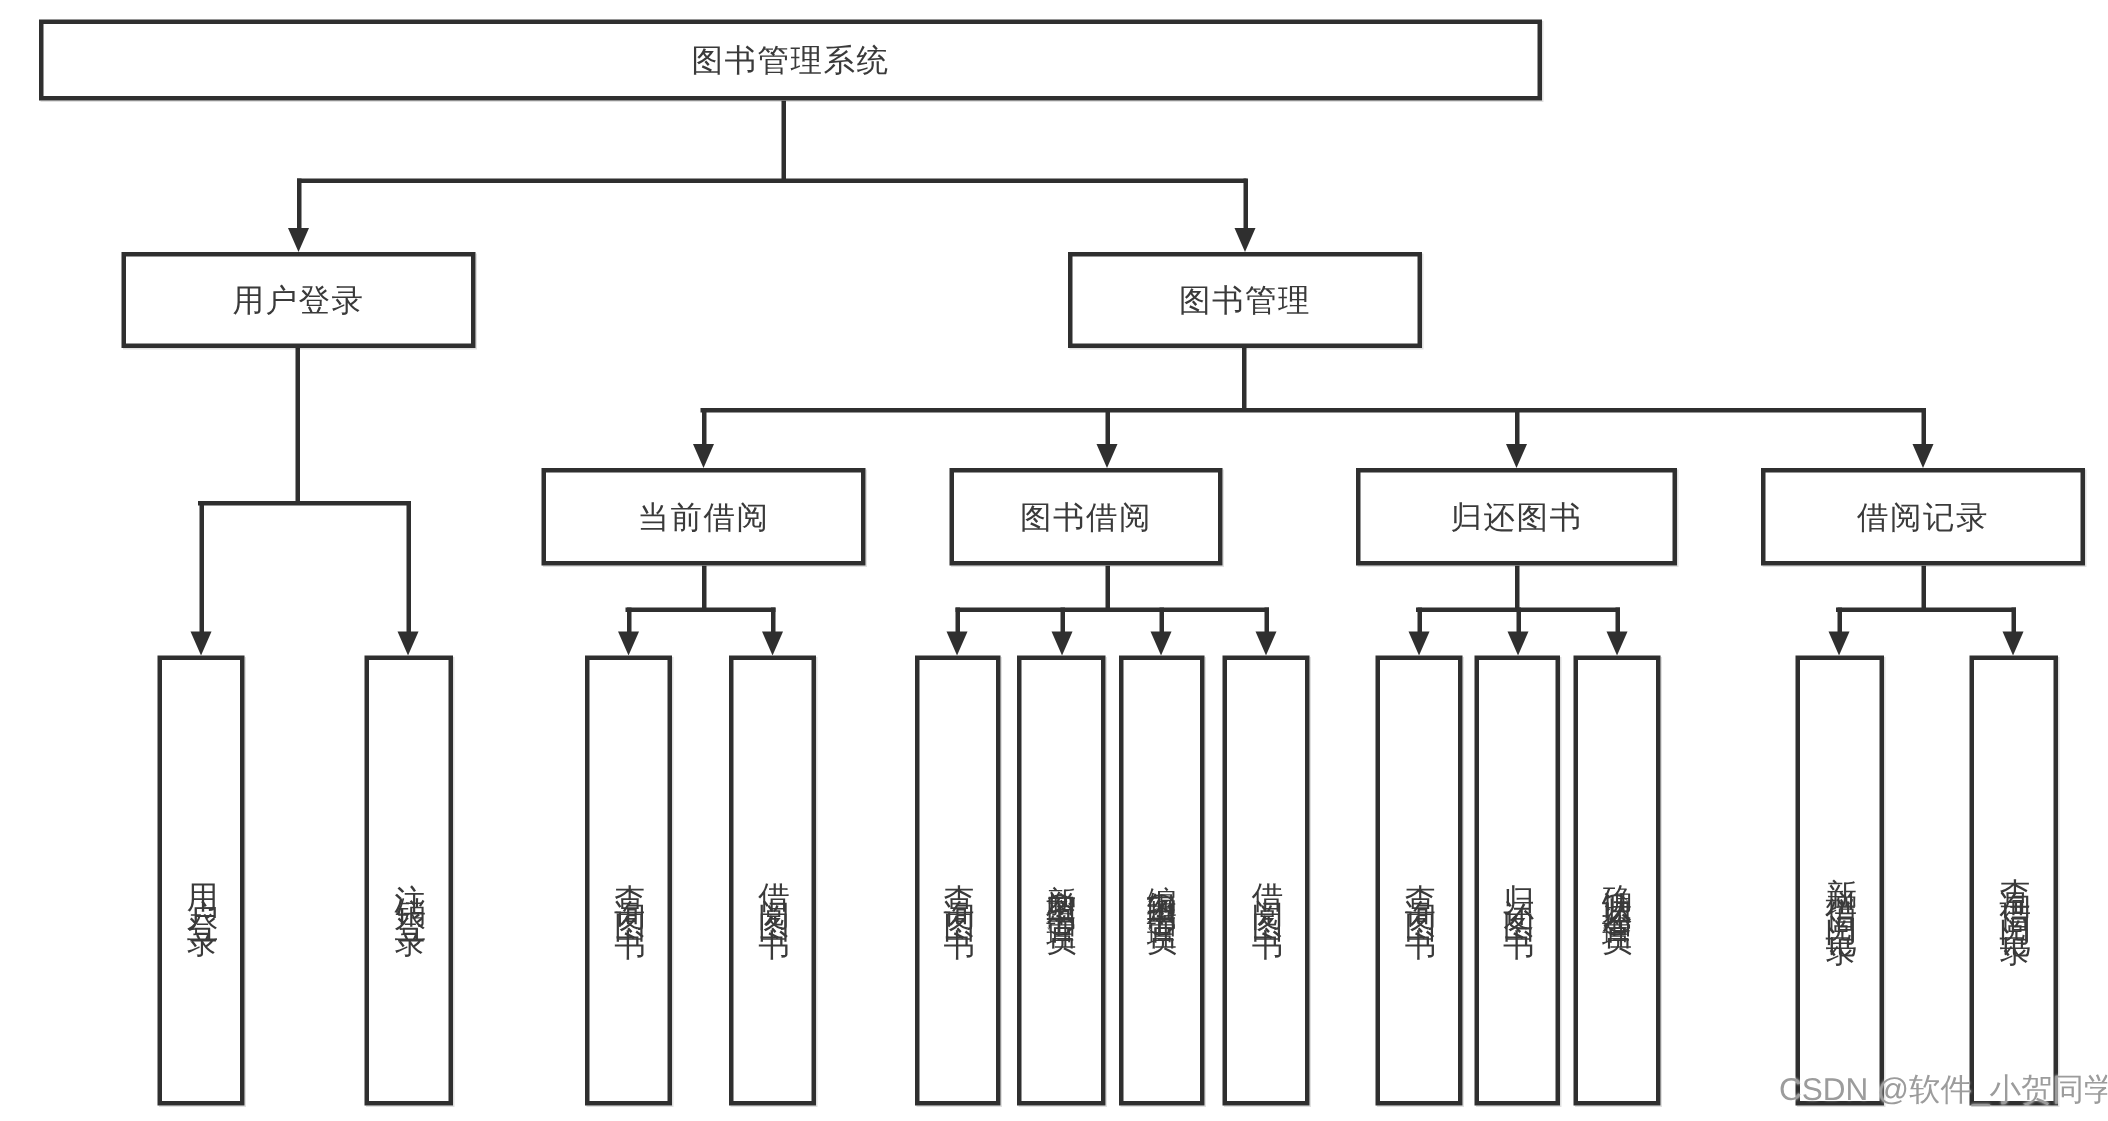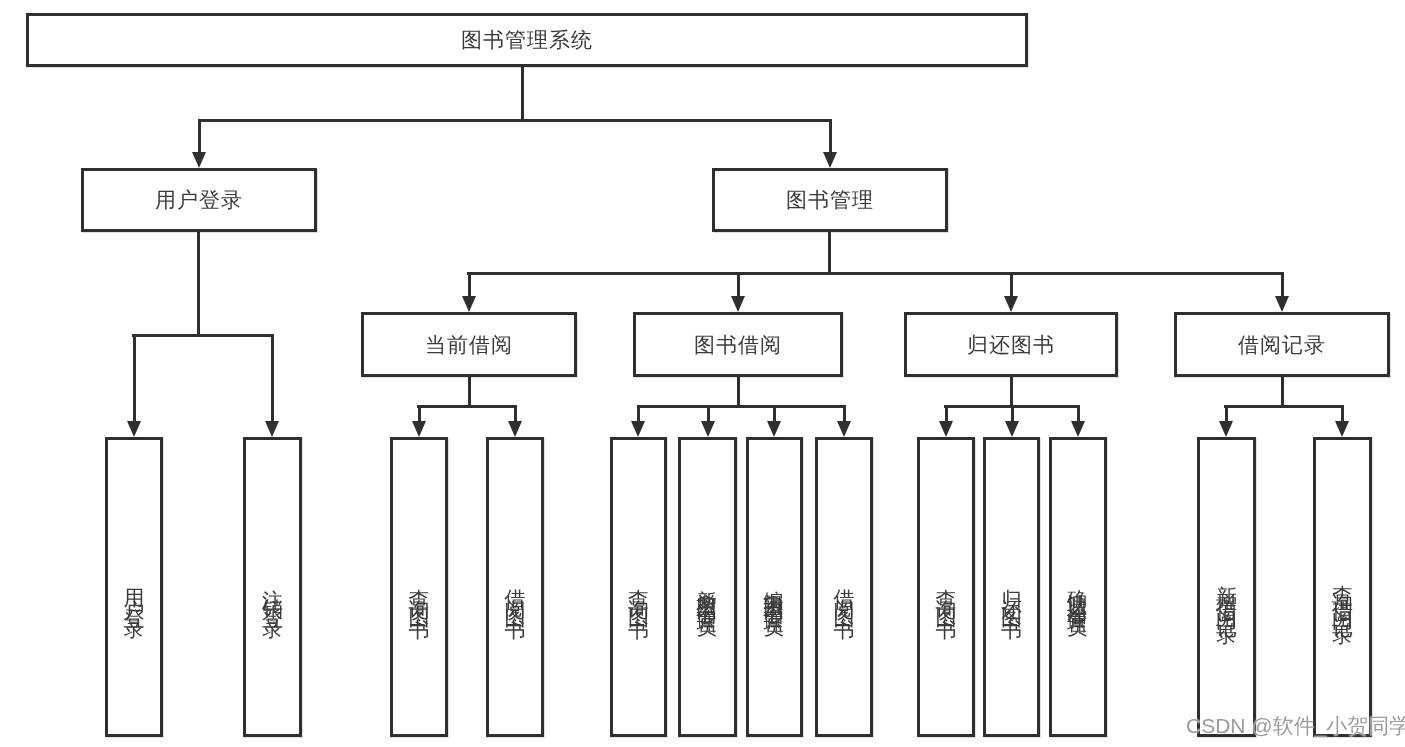--- a/index.html
+++ b/index.html
@@ -132,21 +132,21 @@
   <div class="box" style="left:81px;top:168px;width:236px;height:64px">
     <span>用户登录</span>
   </div>
   <div class="box" style="left:712px;top:168px;width:236px;height:64px">
     <span>图书管理</span>
   </div>
 
   <div class="box" style="left:361px;top:312px;width:216px;height:65px">
     <span>当前借阅</span>
   </div>
-  <div class="box" style="left:633px;top:312px;width:210px;height:65px">
+  <div class="box" style="left:633px;top:312px;width:182px;height:65px">
     <span>图书借阅</span>
   </div>
   <div class="box" style="left:904px;top:312px;width:214px;height:65px">
     <span>归还图书</span>
   </div>
   <div class="box" style="left:1174px;top:312px;width:216px;height:65px">
     <span>借阅记录</span>
   </div>
 
   <div class="box vbox" style="left:105px;top:437px;width:58px;height:300px">

